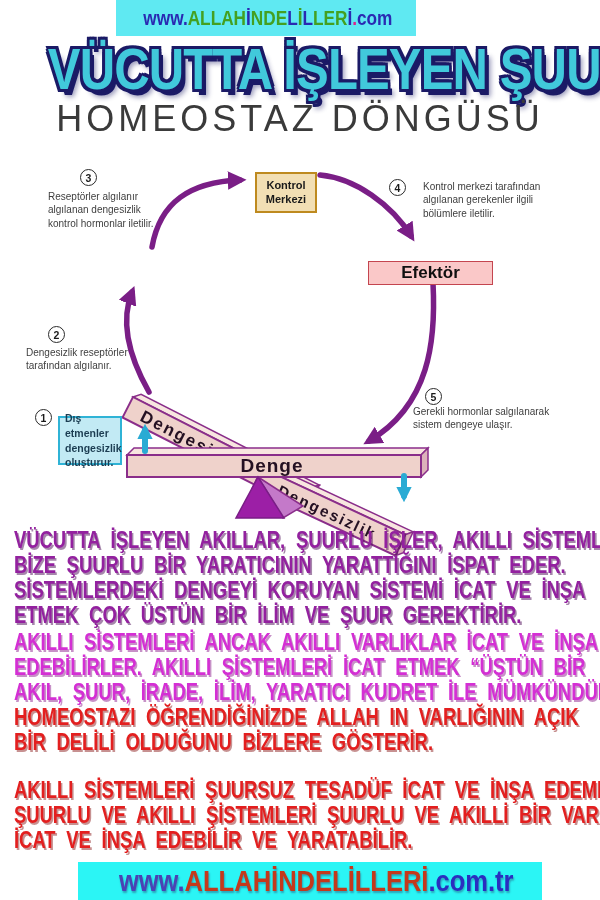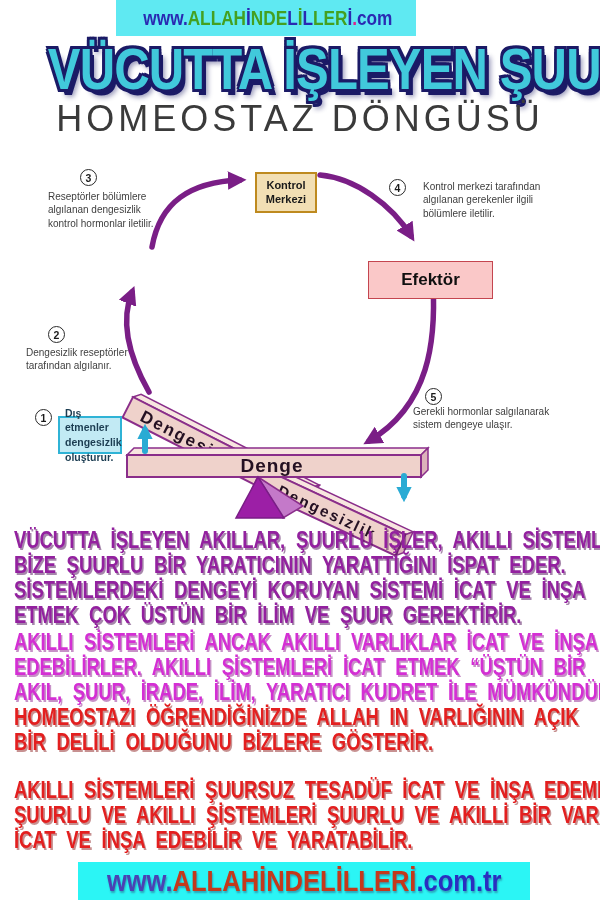--- a/index.html
+++ b/index.html
@@ -24,23 +24,23 @@
       font-size:36px;letter-spacing:4px;color:#3A3A3A;white-space:nowrap;}
 
   
   .diagram{position:absolute;left:0;top:150px;width:600px;height:375px;}
   .diagram svg{position:absolute;left:0;top:0;overflow:visible;}
   .dbox{position:absolute;display:flex;align-items:center;justify-content:center;box-sizing:border-box;margin-top:8px;}
   .kontrol{left:255px;top:14px;width:62px;height:41px;background:#F2DFB4;border:2px solid #BE8A1F;
            flex-direction:column;font-weight:bold;font-size:11px;line-height:1.25;color:#1a1a1a;text-align:center;}
   .reseptor{left:82px;top:103px;width:126px;height:22px;background:#D9F0F7;border:1.5px solid #4E93B8;
            font-weight:bold;font-size:17px;color:#101010;}
-  .efektor{left:368px;top:103px;width:125px;height:38px;background:#FAC8C8;border:1.5px solid #C4454F;
+  .efektor{left:368px;top:103px;width:125px;height:24px;background:#FAC8C8;border:1.5px solid #C4454F;
            font-weight:bold;font-size:17px;color:#101010;}
-  .disbox{left:58px;top:258px;width:64px;height:38px;background:#C2EAF4;border:2px solid #2FB3D6;
+  .disbox{left:58px;top:258px;width:64px;height:49px;background:#C2EAF4;border:2px solid #2FB3D6;
           font-weight:bold;font-size:10.5px;line-height:1.4;color:#1C3D52;
           flex-direction:column;align-items:flex-start;padding-left:5px;}
   .circ{position:absolute;width:15px;height:15px;border:1.7px solid #2A2A2A;border-radius:50%;
         display:flex;align-items:center;justify-content:center;background:#fff;
         font-size:10.5px;font-weight:bold;color:#1a1a1a;}
   #c3{left:80px;top:19px} #c4{left:389px;top:29px} #c2{left:48px;top:176px}
   #c1{left:35px;top:259px} #c5{left:425px;top:238px}
   .note{position:absolute;font-size:10px;color:#3E3E3E;line-height:1.34;white-space:nowrap;}
   #n3{left:48px;top:40px} #n4{left:423px;top:30px} #n2{left:26px;top:196px} #n5{left:413px;top:255px}
   .plank-text{font-weight:bold;fill:#241022;letter-spacing:2px;
@@ -50,21 +50,21 @@
 
   
   .bigline{position:absolute;left:14px;white-space:nowrap;font-weight:bold;font-size:23px;
            transform:scaleX(0.80);transform-origin:0 50%;word-spacing:7px;letter-spacing:0;}
   .sh-purple{text-shadow:2px 2px 0 rgba(77,14,88,0.5);}
   .sh-magenta{text-shadow:2px 2px 0 rgba(130,10,130,0.45);}
   .sh-red{text-shadow:2px 2px 0 rgba(130,10,10,0.45);}
 
   
   .footer-band{position:absolute;left:78px;top:862px;width:452px;height:38px;background:#2BF5F5;
-               display:flex;align-items:center;justify-content:center;}
+               display:flex;align-items:center;justify-content:center;padding-left:12px;}
   .footer-url{display:inline-block;font-weight:bold;font-size:29px;white-space:nowrap;
               transform:scaleX(0.88);transform-origin:center;
               text-shadow:1px 2px 2px rgba(40,20,80,0.35);}
 </style>
 </head>
 <body>
 
 <div class="page">
 
   <div class="header-band">
@@ -137,21 +137,21 @@
       <span>oluşturur.</span>
     </div>
 
     <div class="circ" id="c3">3</div>
     <div class="circ" id="c4">4</div>
     <div class="circ" id="c2">2</div>
     <div class="circ" id="c1">1</div>
     <div class="circ" id="c5">5</div>
 
     <div class="note" id="n3">
-      <div>Reseptörler bölümlere</div>
+      <div>Reseptörler algılanır</div>
       <div>algılanan dengesizlik</div>
       <div>kontrol hormonlar iletilir.</div>
     </div>
     <div class="note" id="n4">
       <div>Kontrol merkezi tarafından</div>
       <div>algılanan gerekenler ilgili</div>
       <div>bölümlere iletilir.</div>
     </div>
     <div class="note" id="n2">
       <div>Dengesizlik reseptörler</div>

